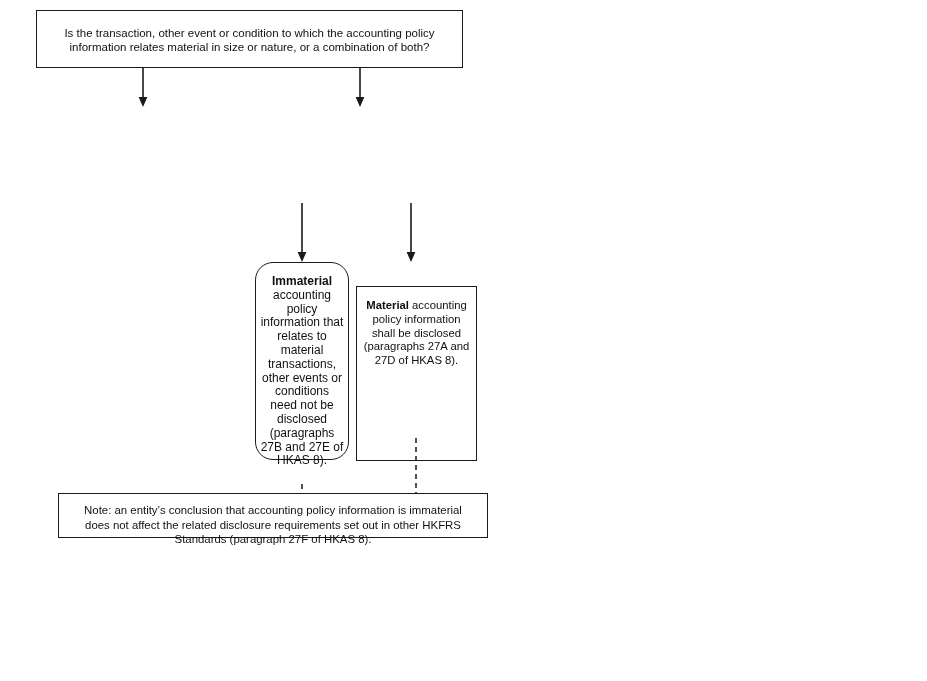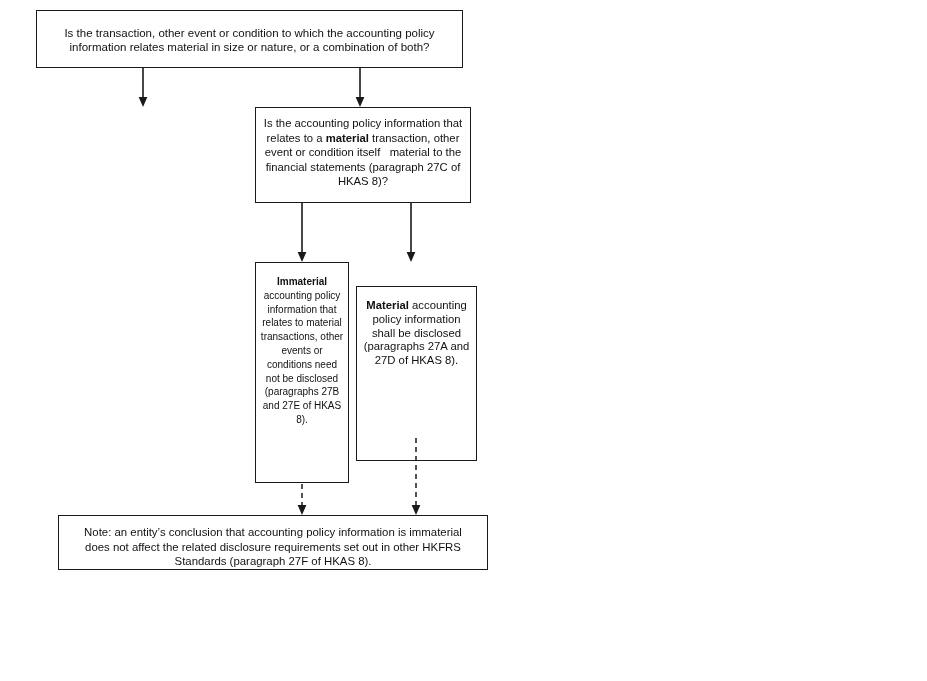--- a/index.html
+++ b/index.html
@@ -63,41 +63,42 @@
     height: 96px;
     font-size: 11.3px;
     line-height: 14.5px;
     padding: 8px 6px 0 6px;
   }
   
   #node-immaterial-result {
     left: 255px;
     top: 262px;
     width: 94px;
-    height: 221px;
-    font-size: 10px;
+    height: 198px;
+    font-size: 12px;
     line-height: 13.8px;
     padding: 12px 4px 0 4px;
+    border-radius: 18px;
   }
   #node-material-result {
     left: 356px;
     top: 262px;
     width: 121px;
     height: 175px;
     font-size: 11.3px;
     line-height: 13.8px;
     padding: 12px 5px 0 5px;
     margin-top: 24px;
   }
   
   #node-note {
     left: 58px;
-    top: 515px;
+    top: 493px;
     width: 430px;
-    height: 55px;
+    height: 45px;
     font-size: 11.4px;
     line-height: 14.5px;
     padding: 9px 12px 0 12px;
   }
   b { font-weight: bold; }
 
   
   .connector {
     position: absolute;
     pointer-events: none;
@@ -121,23 +122,20 @@
   </div>
 
   <div class="connector" id="edge-root-right" style="left:350px; top:67px; width:20px; height:41px;">
     <svg width="20" height="41" viewBox="0 0 20 41" aria-hidden="true">
       <line x1="10" y1="0" x2="10" y2="33" stroke="#1a1a1a" stroke-width="1.6"></line>
       <polygon points="10,40 5.6,30 14.4,30" fill="#1a1a1a"></polygon>
     </svg>
   </div>
 
 
-  <div class="node" id="node-material-question">
-    <span class="txt rich"><span>Is the accounting policy information that relates to a </span><b>material</b><span> transaction, other event or condition itself   material to the financial statements (paragraph 27C of HKAS 8)?</span></span>
-  </div>
 
   <div class="connector" id="edge-q2-left" style="left:292px; top:203px; width:20px; height:60px;">
     <svg width="20" height="60" viewBox="0 0 20 60" aria-hidden="true">
       <line x1="10" y1="0" x2="10" y2="52" stroke="#1a1a1a" stroke-width="1.6"></line>
       <polygon points="10,59 5.6,49 14.4,49" fill="#1a1a1a"></polygon>
     </svg>
   </div>
 
   <div class="connector" id="edge-q2-right" style="left:401px; top:203px; width:20px; height:60px;">
     <svg width="20" height="60" viewBox="0 0 20 60" aria-hidden="true">

